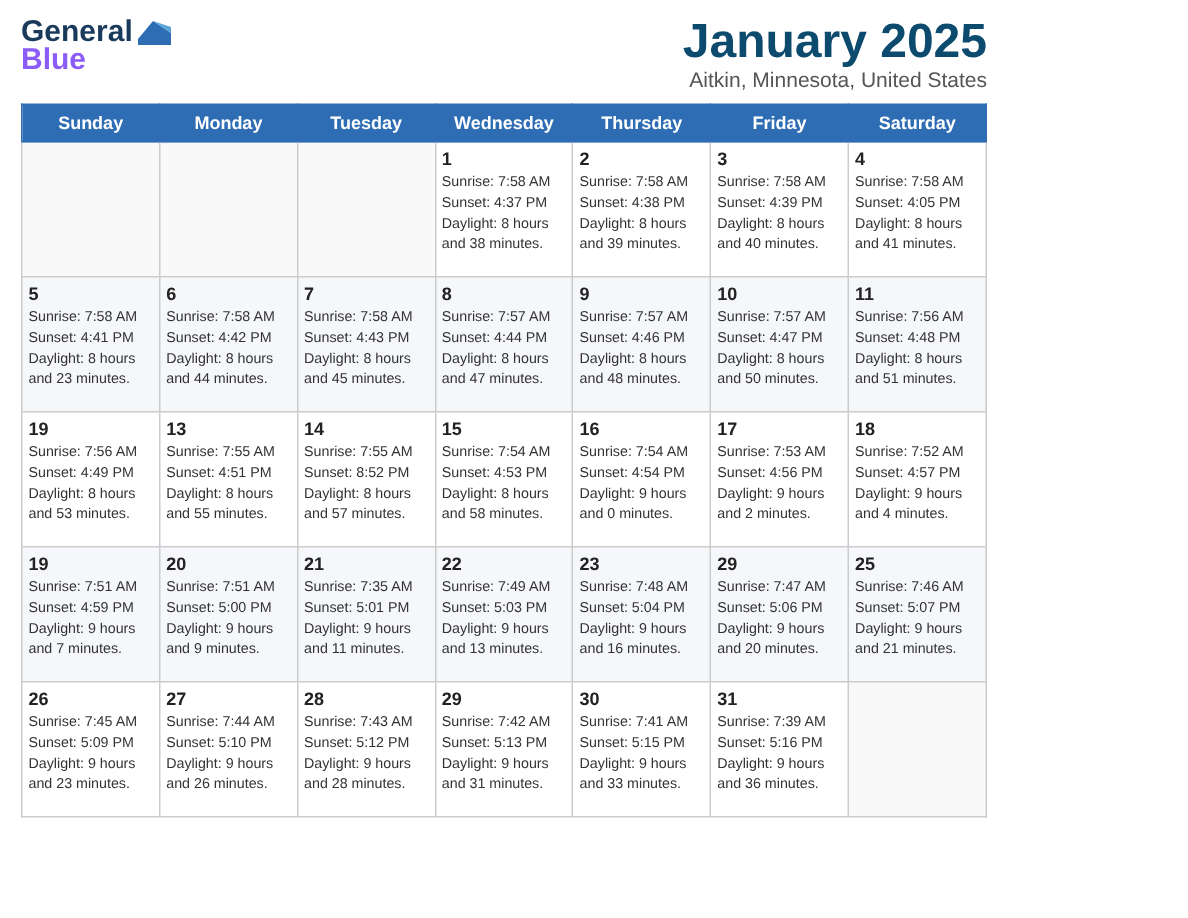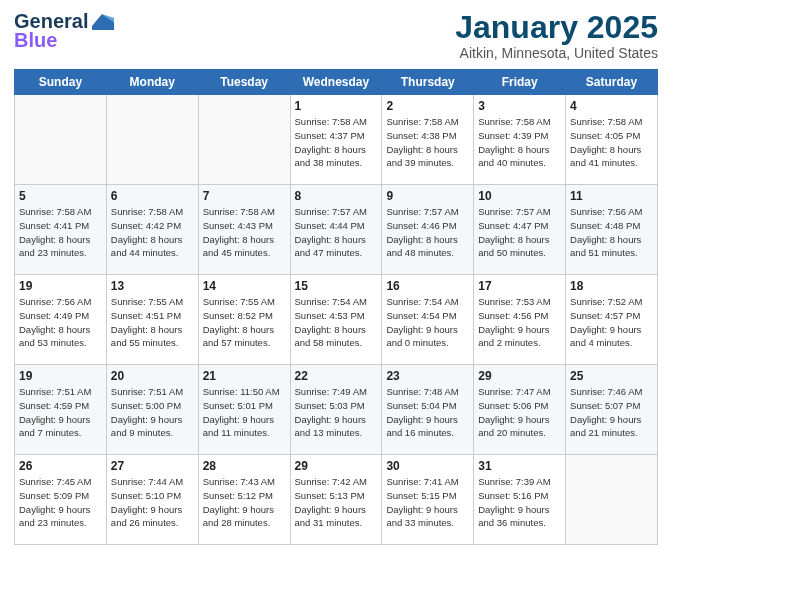--- a/index.html
+++ b/index.html
@@ -264,21 +264,21 @@
           </td>
           <td>
             <div class="day-number">20</div>
             <div class="day-info">Sunrise: 7:51 AM</div>
             <div class="day-info">Sunset: 5:00 PM</div>
             <div class="day-info">Daylight: 9 hours</div>
             <div class="day-info">and 9 minutes.</div>
           </td>
           <td>
             <div class="day-number">21</div>
-            <div class="day-info">Sunrise: 11:50 AM</div>
+            <div class="day-info">Sunrise: 7:35 AM</div>
             <div class="day-info">Sunset: 5:01 PM</div>
             <div class="day-info">Daylight: 9 hours</div>
             <div class="day-info">and 11 minutes.</div>
           </td>
           <td>
             <div class="day-number">22</div>
             <div class="day-info">Sunrise: 7:49 AM</div>
             <div class="day-info">Sunset: 5:03 PM</div>
             <div class="day-info">Daylight: 9 hours</div>
             <div class="day-info">and 13 minutes.</div>

